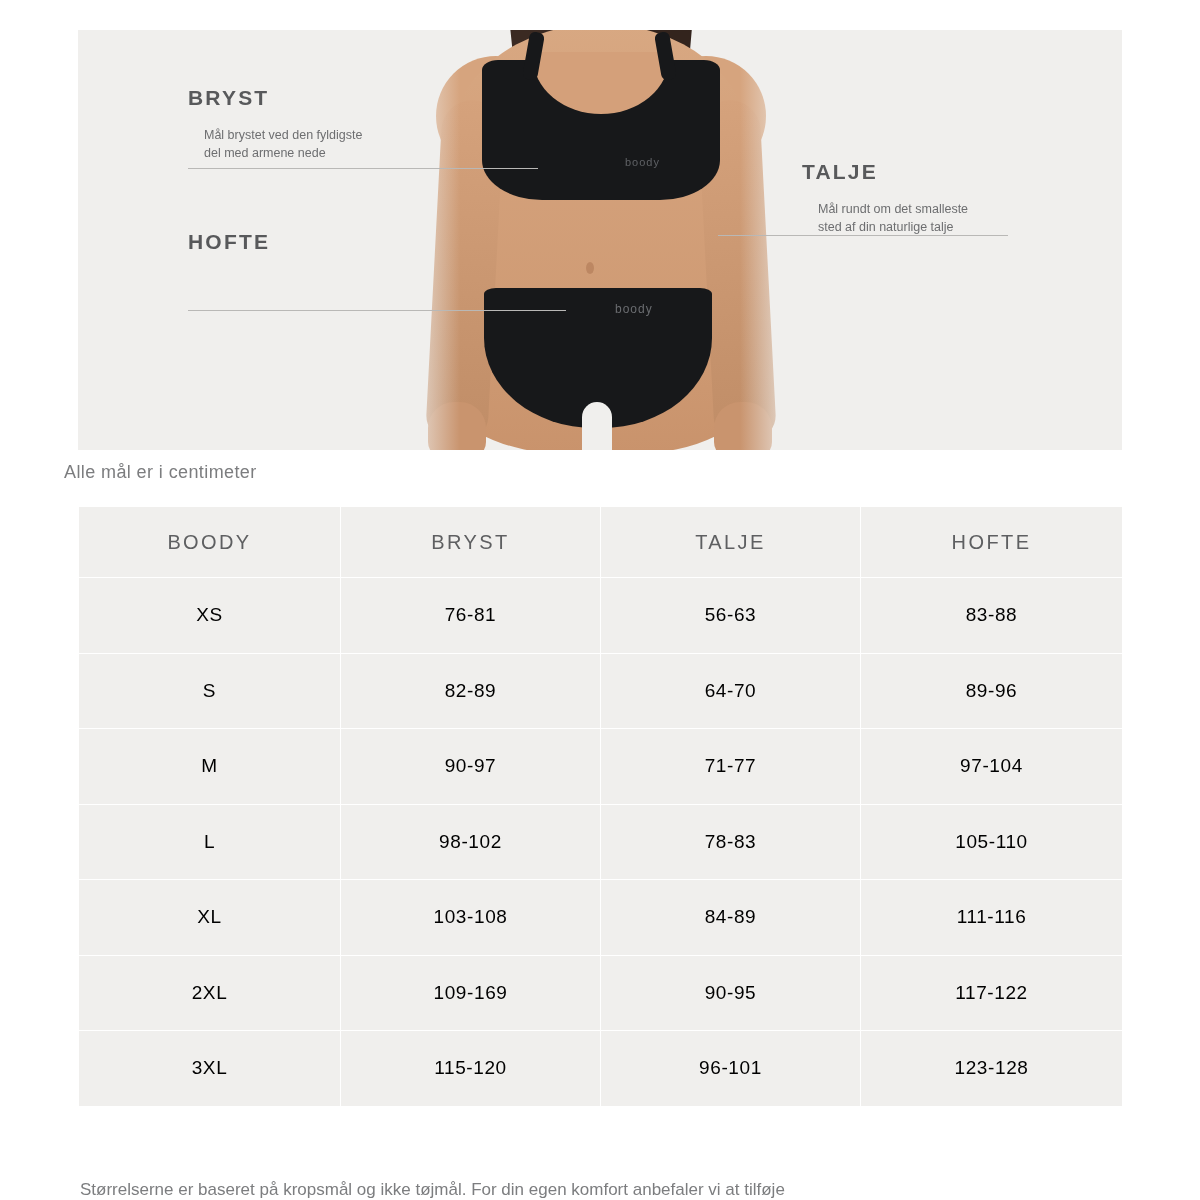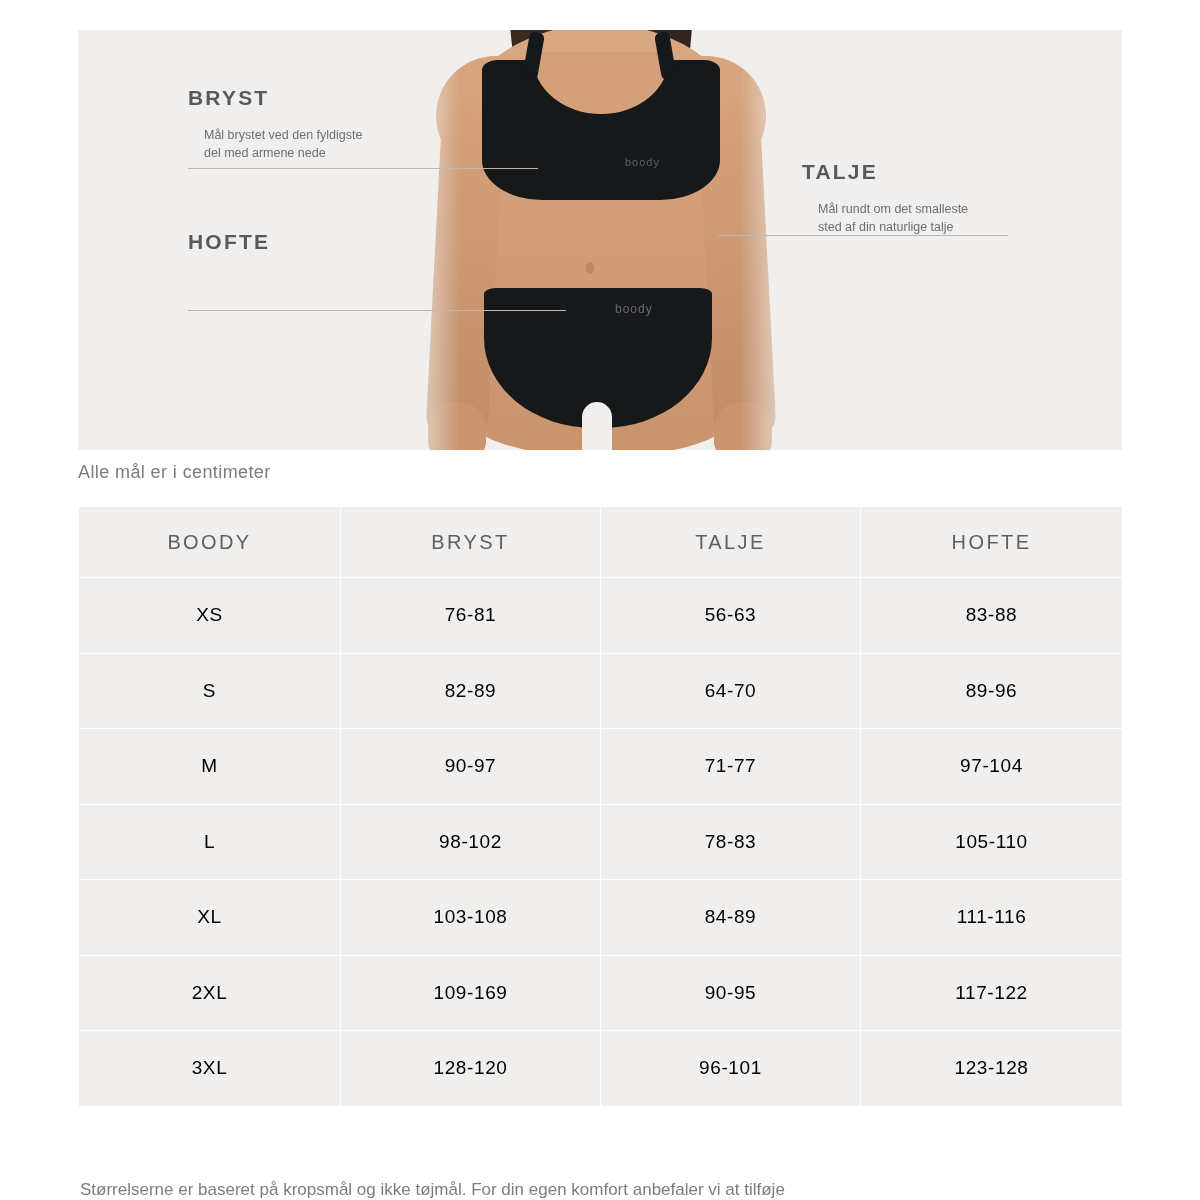--- a/index.html
+++ b/index.html
@@ -255,21 +255,21 @@
     background: #b9b8b6;
   }
   .lead-bryst-h { left: 110px; top: 138px; width: 350px; }
   .lead-hofte-h { left: 110px; top: 280px; width: 240px; }
   .lead-hofte-d { left: 348px; top: 280px; width: 140px; }
   .lead-talje-h { left: 640px; top: 205px; width: 290px; }
 
   
   .caption {
     position: absolute;
-    left: 78px;
+    left: 64px;
     top: 462px;
     font-size: 18px;
     color: #7c7d7f;
     letter-spacing: .4px;
   }
 
   
   .table-wrap {
     position: absolute;
     left: 78px;
@@ -419,21 +419,21 @@
         <td>111-116</td>
       </tr>
       <tr>
         <td>2XL</td>
         <td>109-169</td>
         <td>90-95</td>
         <td>117-122</td>
       </tr>
       <tr>
         <td>3XL</td>
-        <td>128-120</td>
+        <td>115-120</td>
         <td>96-101</td>
         <td>123-128</td>
       </tr>
     </tbody>
   </table>
 </div>
 
 <p class="footnote">Størrelserne er baseret på kropsmål og ikke tøjmål. For din egen komfort anbefaler vi at tilføje
 1-3 cm ekstra til strørrelsen. Hvis du er mellem størrelser anbefaler vi at gå en størresle op.</p>
 

